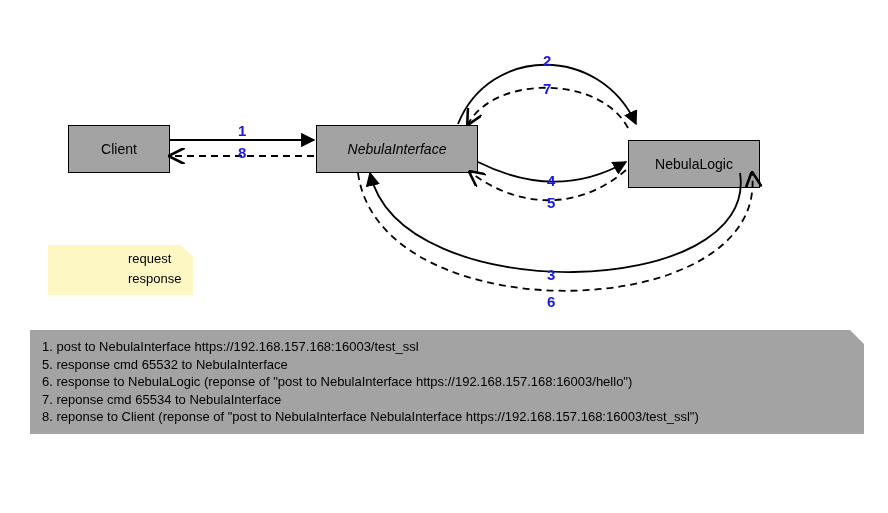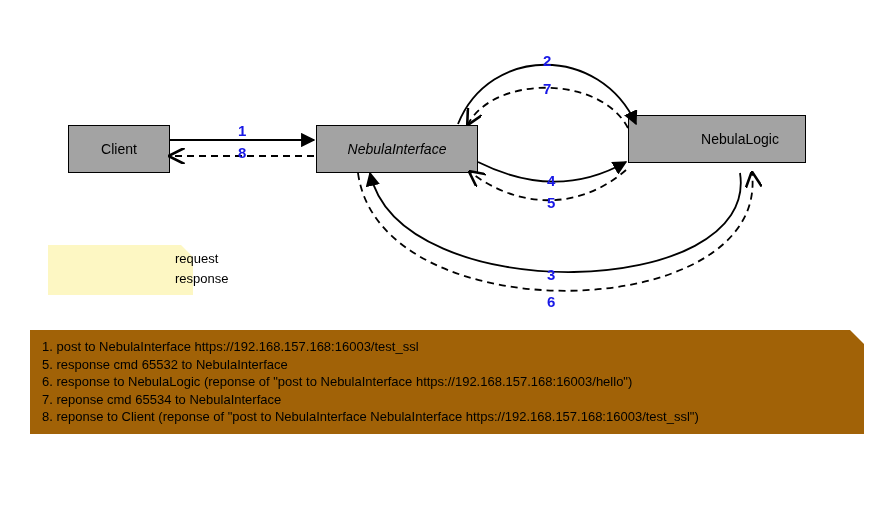--- a/index.html
+++ b/index.html
@@ -37,21 +37,21 @@
     position: absolute;
     top: 0;
     right: 0;
     width: 0;
     height: 0;
     border-top: 12px solid #fff;
     border-left: 12px solid transparent;
   }
   .steps-note {
     position: absolute;
-    background: #a16207;
+    background: #a3a3a3;
     padding: 8px 12px;
     font-size: 13px;
     line-height: 1.35;
   }
   .steps-note::after {
     content: "";
     position: absolute;
     top: 0;
     right: 0;
     width: 0;
@@ -69,21 +69,20 @@
     font-size: 15px;
   }
   .legend-row {
     position: absolute;
     display: flex;
     align-items: center;
     gap: 8px;
   }
   .legend-text {
     font-size: 13px;
-    margin-left: 47px;
   }
   svg.arrows {
     position: absolute;
     left: 0;
     top: 0;
     width: 888px;
     height: 513px;
     pointer-events: none;
   }
 </style>
@@ -93,21 +92,21 @@
 <div class="canvas">
 
   <div class="node-box" style="left:68px; top:125px; width:100px; height:46px;">
     <span>Client</span>
   </div>
 
   <div class="node-box" style="left:316px; top:125px; width:160px; height:46px;font-style:italic;">
     <span>NebulaInterface</span>
   </div>
 
-  <div class="node-box" style="left:628px; top:115px; width:130px; height:46px;padding-left:46px;">
+  <div class="node-box" style="left:628px; top:140px; width:130px; height:46px;">
     <span>NebulaLogic</span>
   </div>
 
   <svg class="arrows" viewBox="0 0 888 513">
     <defs>
       <marker id="arrow-solid" viewBox="0 0 10 10" refX="9" refY="5" markerWidth="8" markerHeight="8" orient="auto-start-reverse">
         <path d="M 0 0 L 10 5 L 0 10 z" fill="#000"></path>
       </marker>
       <marker id="arrow-open" viewBox="0 0 10 10" refX="9" refY="5" markerWidth="9" markerHeight="9" orient="auto-start-reverse">
         <path d="M 0 0 L 10 5 L 0 10" fill="none" stroke="#000" stroke-width="1.6"></path>

